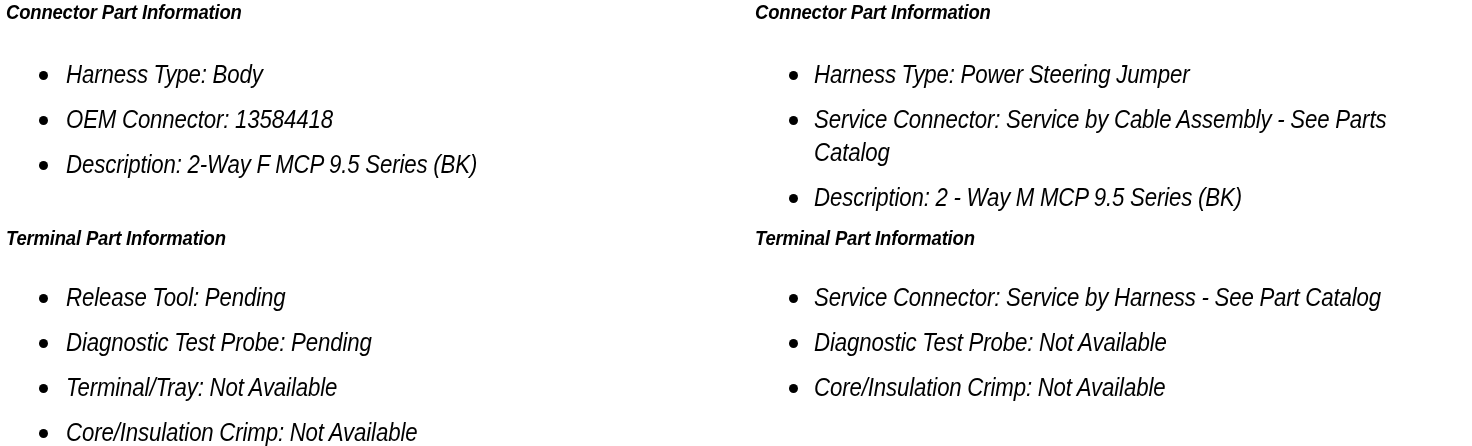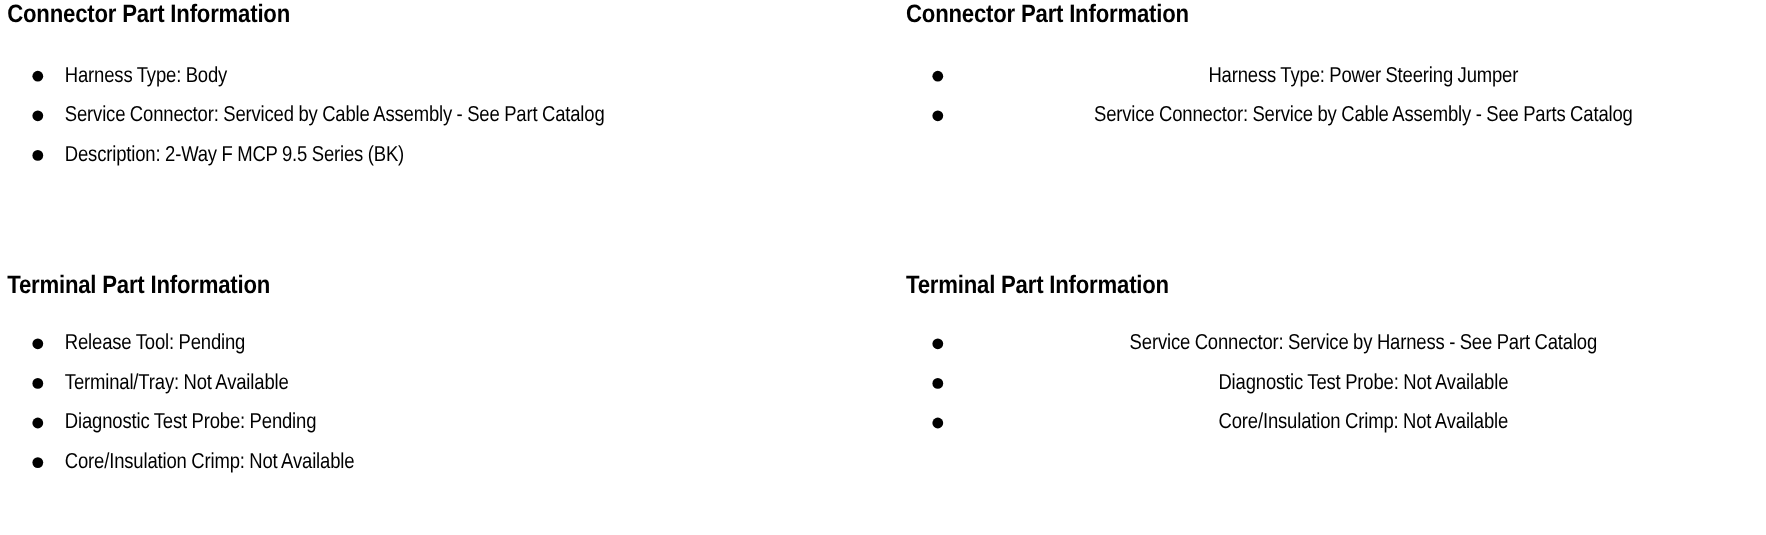--- a/index.html
+++ b/index.html
@@ -15,20 +15,21 @@
     font-family: "Liberation Sans", "DejaVu Sans", sans-serif;
     color: #000000;
     -webkit-font-smoothing: none;
   }
 
   .sheet {
     position: relative;
     width: 1472px;
     height: 446px;
     background: #ffffff;
+    font-style: italic;
   }
 
   .column {
     position: absolute;
     top: 0;
   }
   .column-left  { left: 6px;   width: 730px; }
   .column-right { left: 755px; width: 715px; }
 
   .section { position: absolute; left: 0; width: 100%; }
@@ -53,23 +54,23 @@
     padding: 0;
     position: absolute;
     left: 0;
     width: 100%;
   }
   .section-connector ul.bullet-list { top: 46px; }
   .section-terminal  ul.bullet-list { top: 43px; }
 
   li.bullet-item {
     position: relative;
-    margin: 0;
+    margin: 12px;
     padding: 0 0 0 48px;
-    font-size: 18px;
+    font-size: 26px;
     line-height: 33px;
     letter-spacing: -0.15px;
     word-spacing: -0.4px;
   }
   li.bullet-item > .bullet-text {
     display: block;
     transform: scaleX(0.855);
     transform-origin: left top;
     width: 117%;
   }
@@ -78,75 +79,78 @@
     position: absolute;
     left: 21px;
     top: 13px;
     width: 9px;
     height: 9px;
     background: #000000;
     border-radius: 50%;
   }
 
   
-  .column-right li.bullet-item { padding-left: 47px; text-align: center; }
+  .column-right li.bullet-item { padding-left: 47px; }
   .column-right li.bullet-item::before { left: 22px; }
 </style>
 </head>
 <body>
 
 <div class="sheet">
 
   <div class="column column-left">
 
     <div class="section section-connector">
       <h2 class="section-heading">Connector Part Information</h2>
       <ul class="bullet-list">
         <li class="bullet-item">
           <span class="bullet-text">Harness Type: Body</span>
         </li>
         <li class="bullet-item">
-          <span class="bullet-text">Service Connector: Serviced by Cable Assembly - See Part Catalog</span>
+          <span class="bullet-text">OEM Connector: 13584418</span>
         </li>
         <li class="bullet-item">
           <span class="bullet-text">Description: 2-Way F MCP 9.5 Series (BK)</span>
         </li>
       </ul>
     </div>
 
     <div class="section section-terminal">
       <h2 class="section-heading">Terminal Part Information</h2>
       <ul class="bullet-list">
         <li class="bullet-item">
           <span class="bullet-text">Release Tool: Pending</span>
         </li>
         <li class="bullet-item">
-          <span class="bullet-text">Terminal/Tray: Not Available</span>
+          <span class="bullet-text">Diagnostic Test Probe: Pending</span>
         </li>
         <li class="bullet-item">
-          <span class="bullet-text">Diagnostic Test Probe: Pending</span>
+          <span class="bullet-text">Terminal/Tray: Not Available</span>
         </li>
         <li class="bullet-item">
           <span class="bullet-text">Core/Insulation Crimp: Not Available</span>
         </li>
       </ul>
     </div>
 
   </div>
 
   <div class="column column-right">
 
     <div class="section section-connector">
       <h2 class="section-heading">Connector Part Information</h2>
       <ul class="bullet-list">
         <li class="bullet-item">
           <span class="bullet-text">Harness Type: Power Steering Jumper</span>
         </li>
         <li class="bullet-item">
           <span class="bullet-text">Service Connector: Service by Cable Assembly - See Parts Catalog</span>
+        </li>
+        <li class="bullet-item">
+          <span class="bullet-text">Description: 2 - Way M MCP 9.5 Series (BK)</span>
         </li>
       </ul>
     </div>
 
     <div class="section section-terminal">
       <h2 class="section-heading">Terminal Part Information</h2>
       <ul class="bullet-list">
         <li class="bullet-item">
           <span class="bullet-text">Service Connector: Service by Harness - See Part Catalog</span>
         </li>

